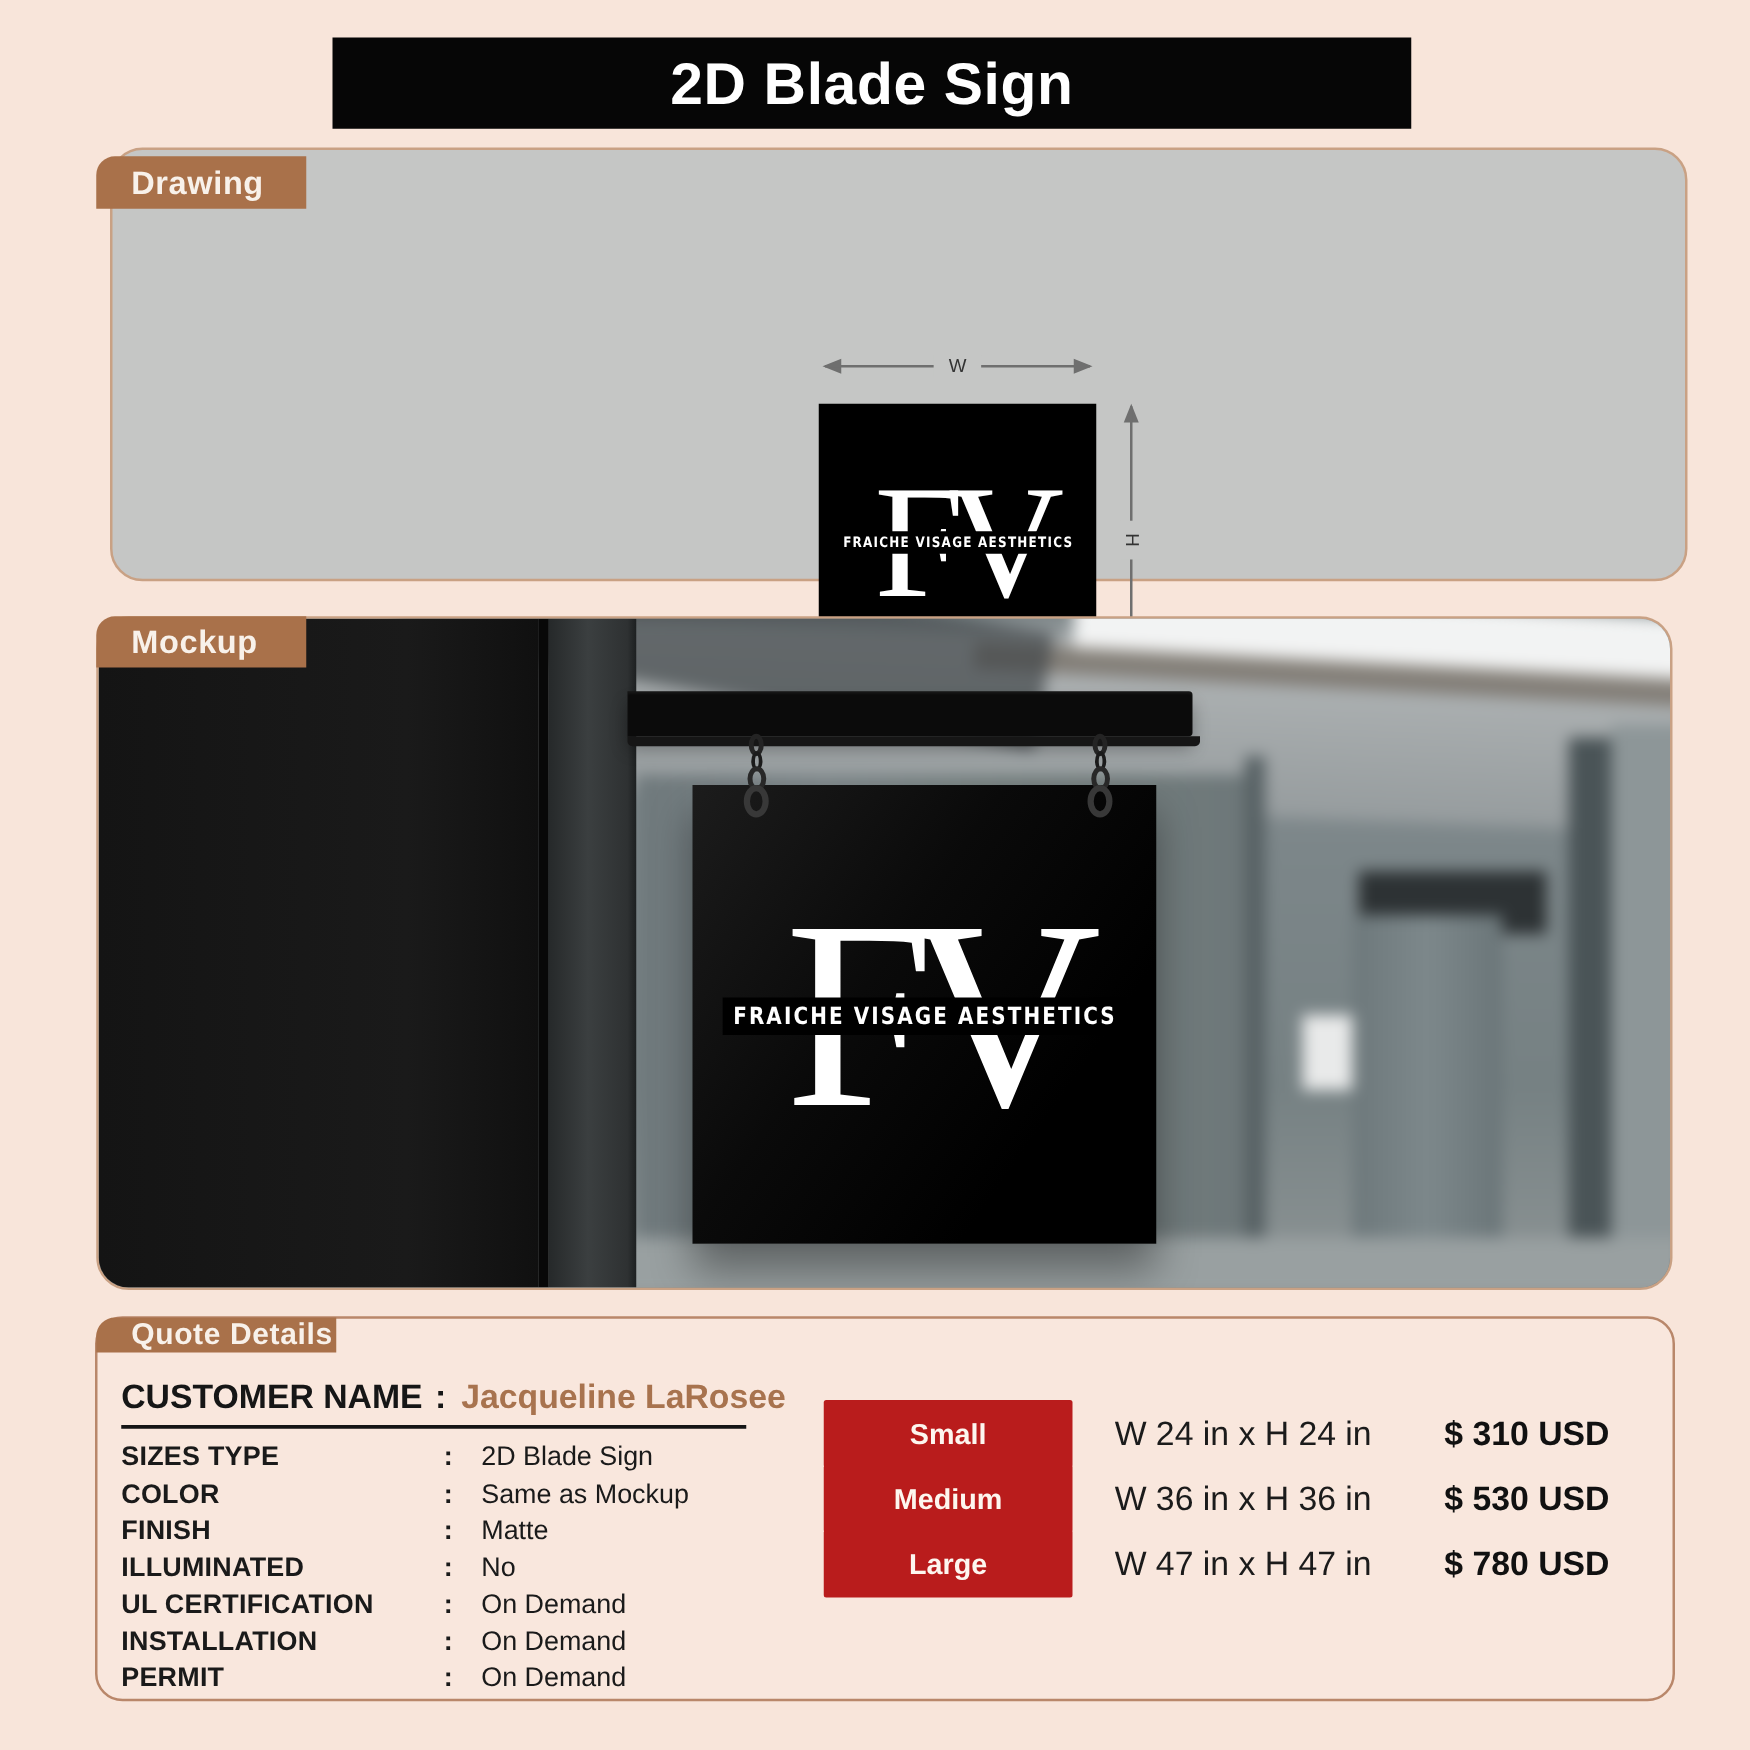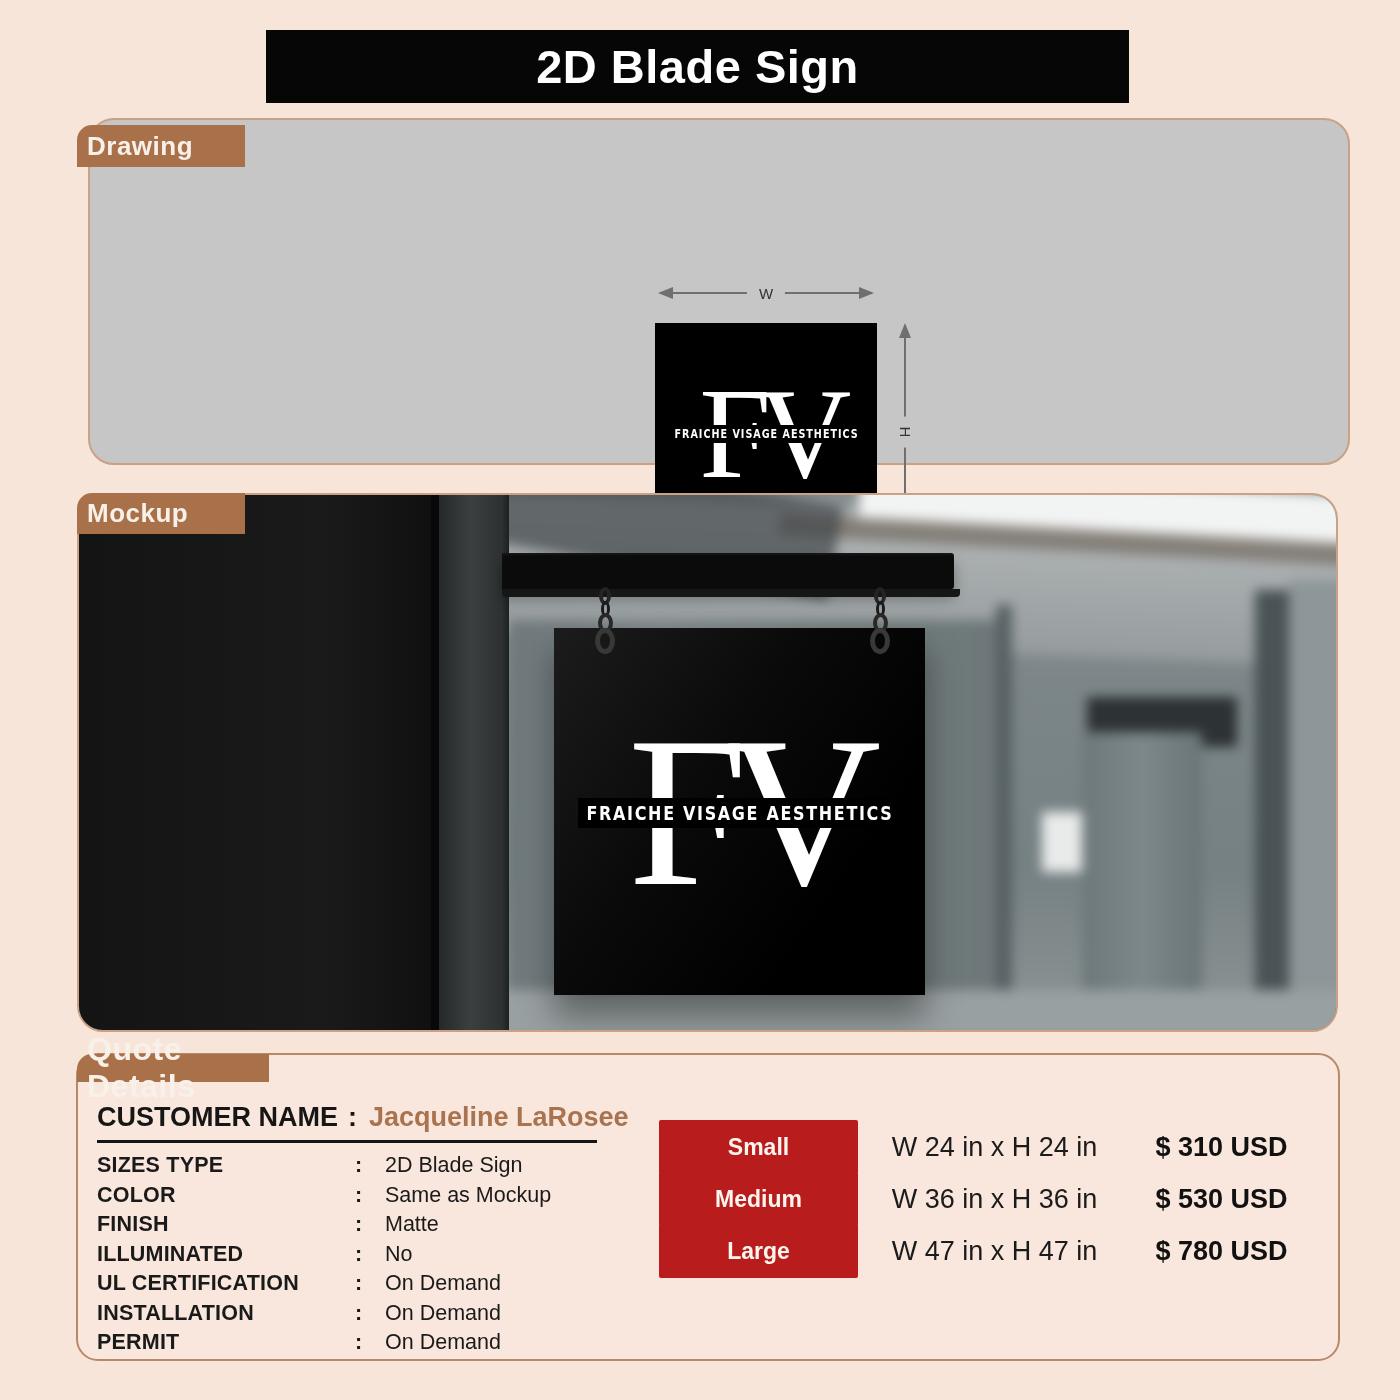--- a/index.html
+++ b/index.html
@@ -10,26 +10,26 @@
   }
   
   .title-bar{
     position:absolute;left:266px;top:30px;width:863px;height:73px;
     background:#060606;color:#ffffff;display:flex;align-items:center;justify-content:center;
     font-size:47px;font-weight:700;letter-spacing:.5px;
   }
   
   .tab{
     position:absolute;background:#a9714a;color:#f8f1ea;font-weight:700;z-index:30;
-    display:flex;align-items:center;padding-left:10px;border-radius:15px 0 0 0;
-    letter-spacing:.5px;box-sizing:border-box;
+    display:flex;align-items:center;padding-left:28px;border-radius:15px 0 0 0;
+    letter-spacing:.5px;box-sizing:border-box;text-align:right;
   }
   .tab-drawing{left:77px;top:125px;width:168px;height:42px;font-size:26px;}
   .tab-mockup{left:77px;top:493px;width:168px;height:41px;font-size:26px;}
-  .tab-quote{left:77px;top:1054px;width:192px;height:28px;font-size:32px;}
+  .tab-quote{left:77px;top:1054px;width:192px;height:28px;font-size:24px;}
   
   .panel-drawing{
     position:absolute;left:88px;top:118px;width:1262px;height:347px;box-sizing:border-box;
     background:#c5c6c5;border:2px solid #c9a184;border-radius:26px;
   }
   .draw-sign{
     position:absolute;left:565px;top:203px;width:222px;height:220px;background:#000;overflow:hidden;
   }
   .logo-scale{width:371px;height:367px;transform:scale(.6);transform-origin:0 0;position:relative;}
   

